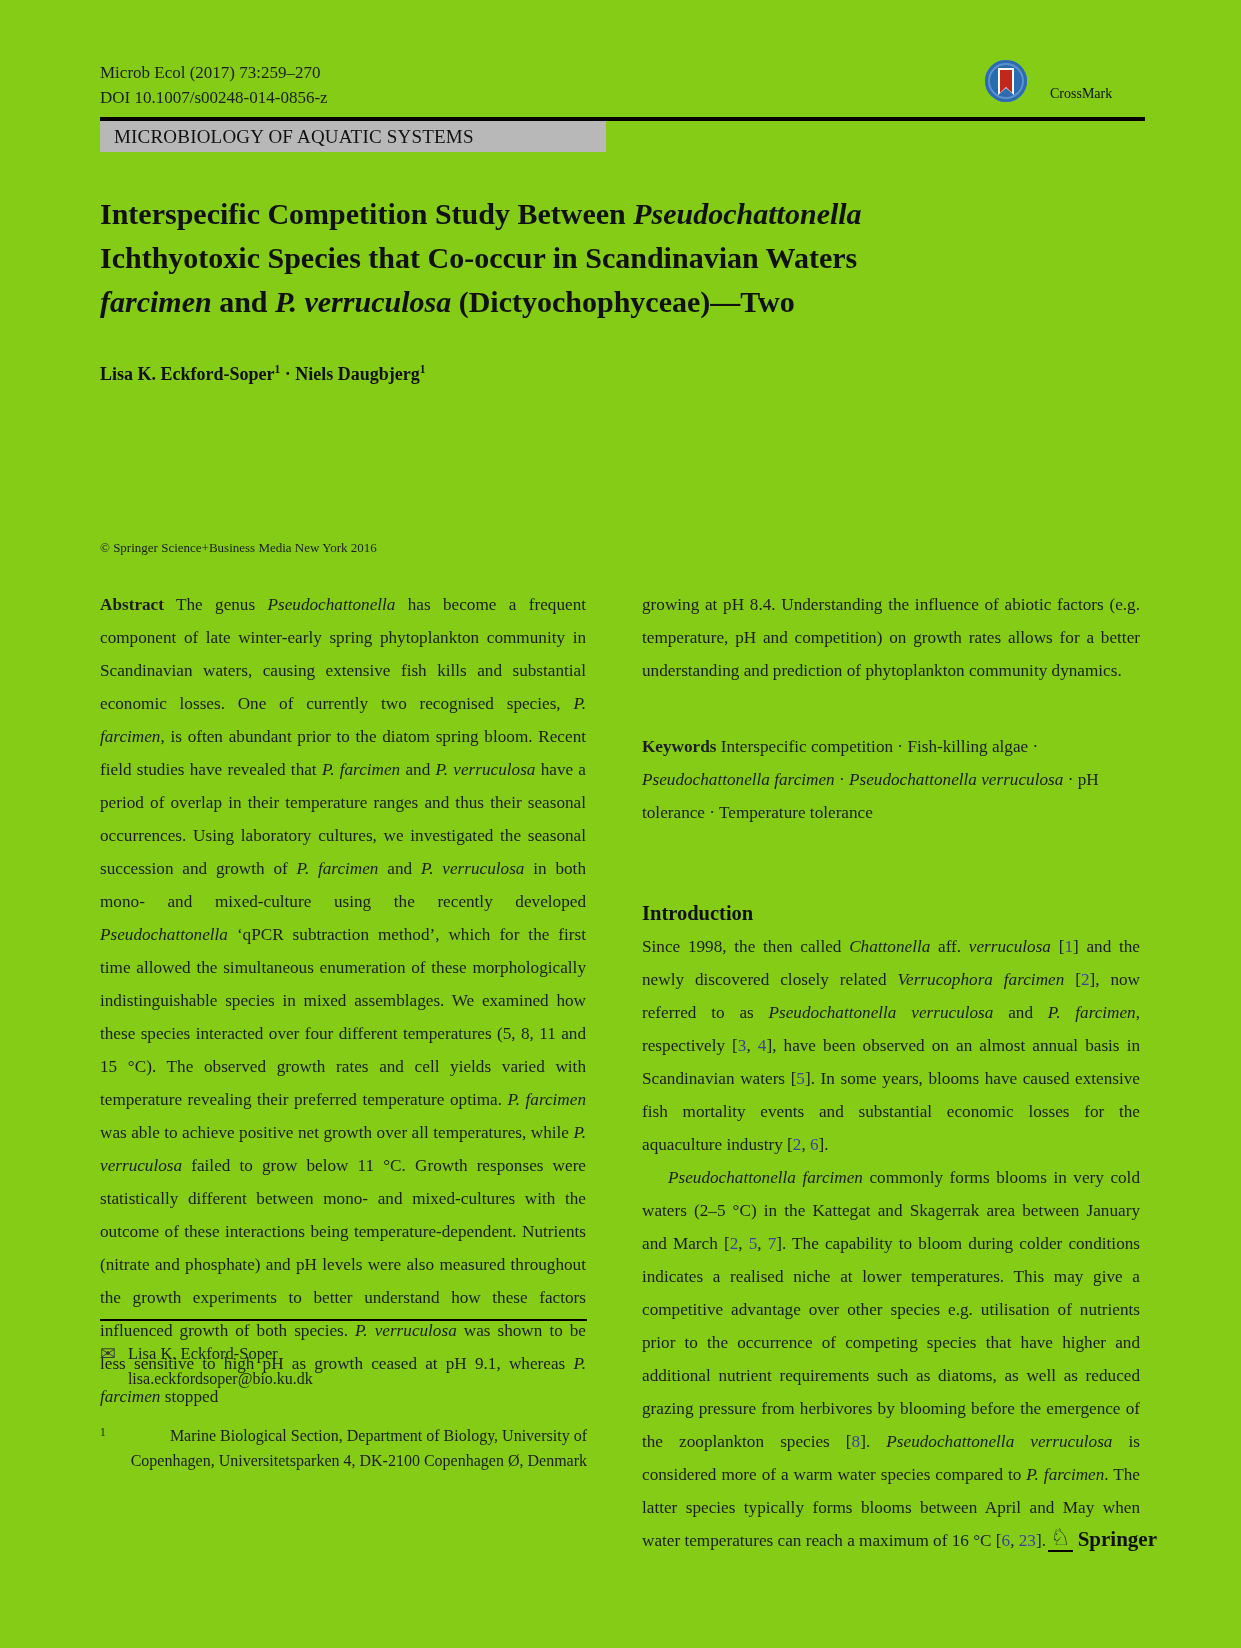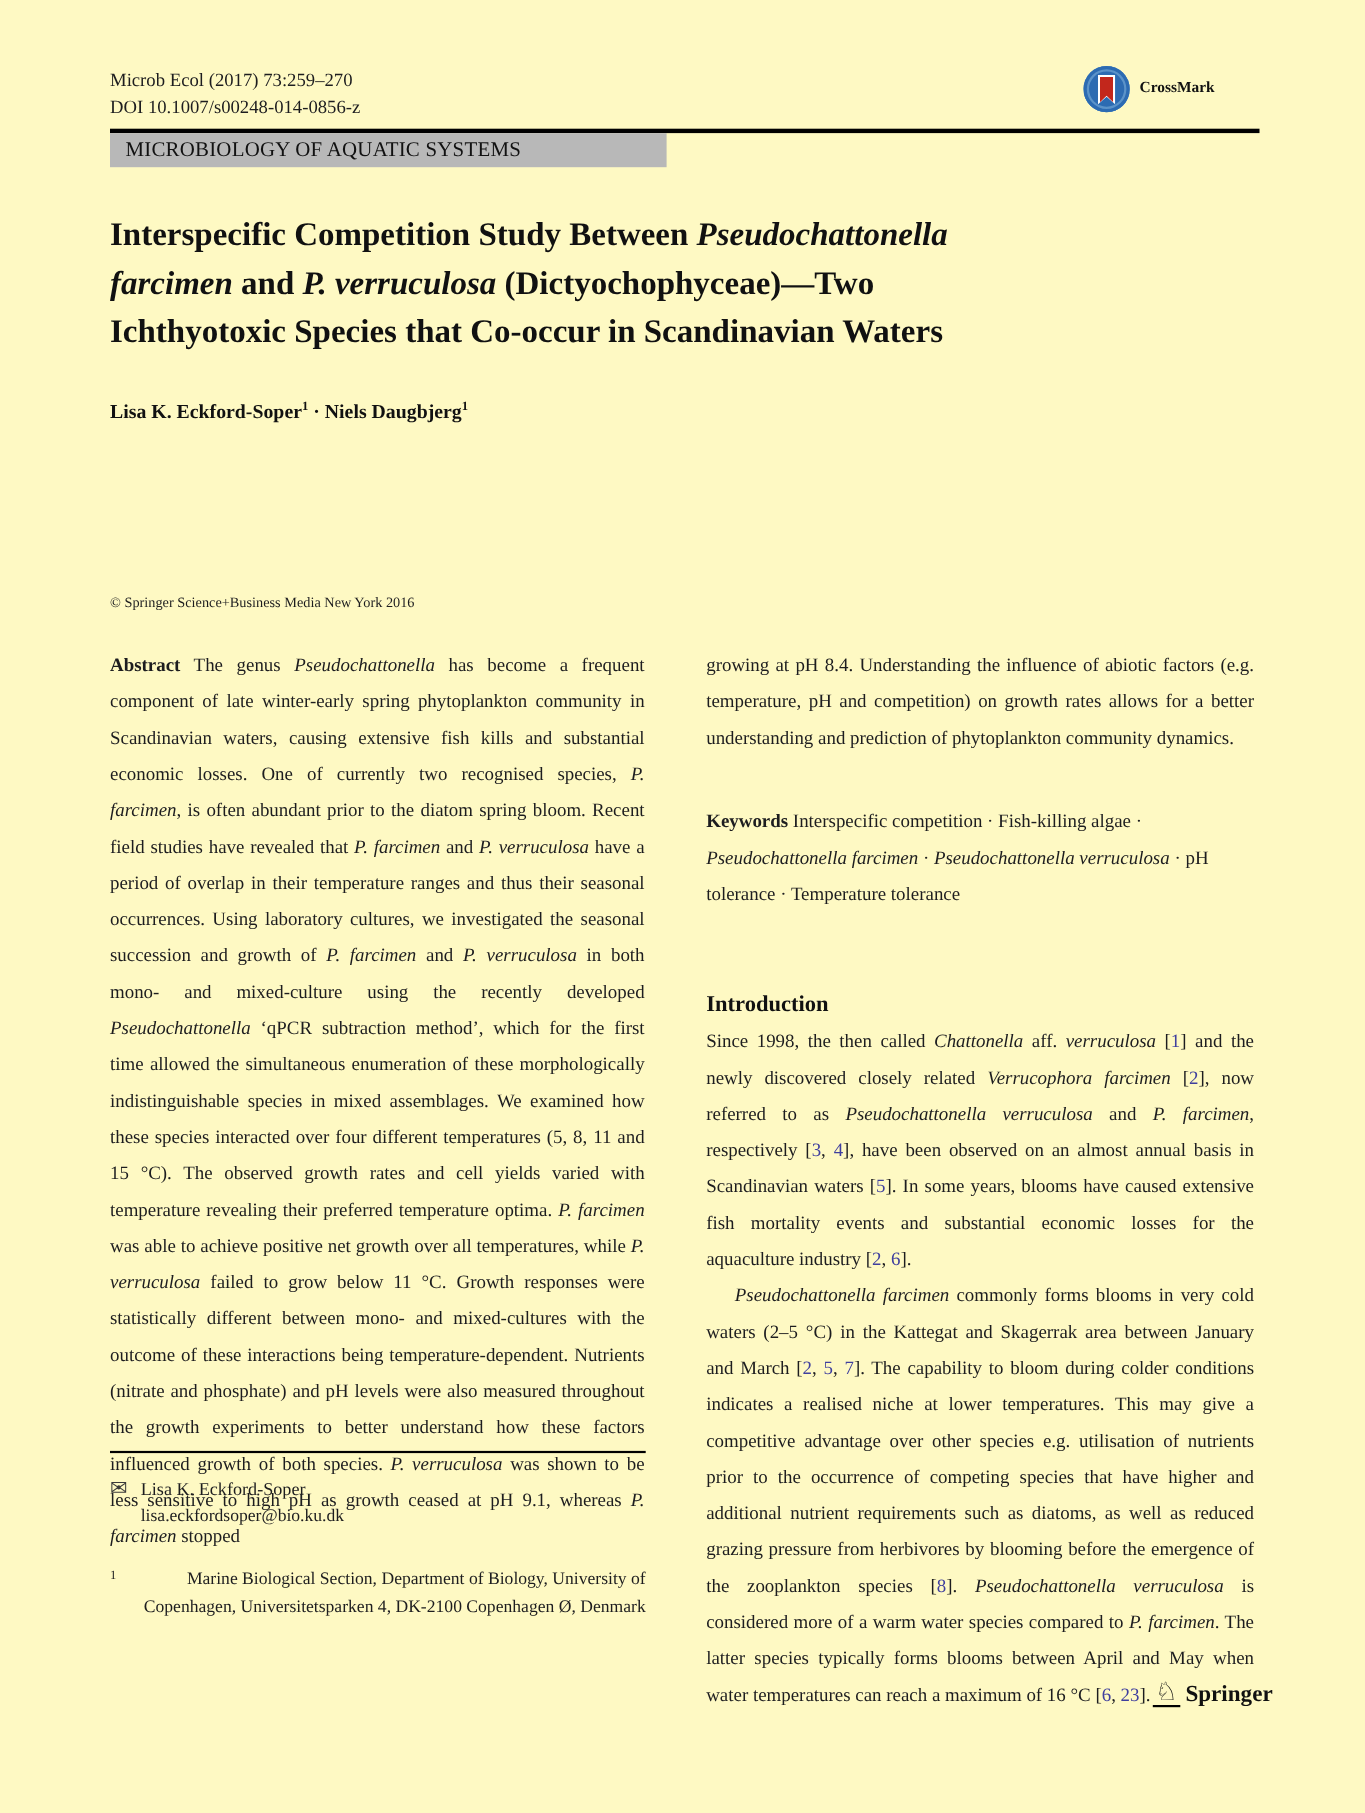--- a/index.html
+++ b/index.html
@@ -1,27 +1,27 @@
 <!DOCTYPE html>
 <html><head>
 <meta charset="utf-8">
 <style>
   html,body{margin:0;padding:0;background:#ffffff;}
   .page{
     position:relative;
     width:1241px;height:1648px;
-    background:#fef9c3;
+    background:#84cc16;
     font-family:"Liberation Serif", serif;
     color:#1d1d1f;
     overflow:hidden;
   }
   
   .journal-ref{position:absolute;left:100px;top:60px;font-size:17px;line-height:25px;}
   .doi{position:absolute;left:100px;top:85px;font-size:17px;line-height:25px;}
-  .crossmark{position:absolute;left:985px;top:60px;display:flex;align-items:center;gap:9px;cursor:pointer;font-weight:bold;}
+  .crossmark{position:absolute;left:985px;top:60px;display:flex;align-items:flex-end;gap:23px;cursor:pointer;}
   .cm-circle{width:42px;height:42px;border-radius:50%;background:#2c6bb2;position:relative;box-shadow:inset 0 0 0 3px #2c6bb2, inset 0 0 0 5px #5b93c9;}
   .cm-bookmark-outer{position:absolute;left:13px;top:8px;width:16px;height:27px;background:#ffffff;clip-path:polygon(0 0,100% 0,100% 100%,50% 74%,0 100%);}
   .cm-bookmark{position:absolute;left:2px;top:2px;width:12px;height:23px;background:#c2271c;clip-path:polygon(0 0,100% 0,100% 100%,50% 74%,0 100%);}
   .cm-label{font-size:14px;color:#111;}
   .rule{position:absolute;left:100px;top:117px;width:1045px;height:4px;background:#000;}
   .banner{
     position:absolute;left:100px;top:121px;width:492px;height:31px;
     background:#b8b8b8;font-size:19px;line-height:31px;padding-left:14px;
     letter-spacing:0.2px;color:#111;
   }
@@ -72,22 +72,22 @@
       </div>
     </div>
     <span class="cm-label">CrossMark</span>
   </div>
 
   <div class="rule"></div>
   <div class="banner">MICROBIOLOGY OF AQUATIC SYSTEMS</div>
 
   <h1 class="title">
     <div class="title-line"><span>Interspecific Competition Study Between </span><span class="it">Pseudochattonella</span></div>
+    <div class="title-line"><span>Ichthyotoxic Species that Co-occur in Scandinavian Waters</span></div>
     <div class="title-line"><span class="it">farcimen</span><span> and </span><span class="it">P. verruculosa</span><span> (Dictyochophyceae)—Two</span></div>
-    <div class="title-line"><span>Ichthyotoxic Species that Co-occur in Scandinavian Waters</span></div>
   </h1>
 
   <div class="authors"><span>Lisa K. Eckford-Soper</span><span class="sup">1</span><span> · </span><span>Niels Daugbjerg</span><span class="sup">1</span></div>
 
   <div class="copyright">© Springer Science+Business Media New York 2016</div>
 
   <div class="col col-left">
     <p class="para"><span class="bd">Abstract</span><span>  The genus </span><span class="it">Pseudochattonella</span><span> has become a frequent component of late winter-early spring phytoplankton community in Scandinavian waters, causing extensive fish kills and substantial economic losses. One of currently two recognised species, </span><span class="it">P. farcimen</span><span>, is often abundant prior to the diatom spring bloom. Recent field studies have revealed that </span><span class="it">P. farcimen</span><span> and </span><span class="it">P. verruculosa</span><span> have a period of overlap in their temperature ranges and thus their seasonal occurrences. Using laboratory cultures, we investigated the seasonal succession and growth of </span><span class="it">P. farcimen</span><span> and </span><span class="it">P. verruculosa</span><span> in both mono- and mixed-culture using the recently developed </span><span class="it">Pseudochattonella</span><span> ‘qPCR subtraction method’, which for the first time allowed the simultaneous enumeration of these morphologically indistinguishable species in mixed assemblages. We examined how these species interacted over four different temperatures (5, 8, 11 and 15 °C). The observed growth rates and cell yields varied with temperature revealing their preferred temperature optima. </span><span class="it">P. farcimen</span><span> was able to achieve positive net growth over all temperatures, while </span><span class="it">P. verruculosa</span><span> failed to grow below 11 °C. Growth responses were statistically different between mono- and mixed-cultures with the outcome of these interactions being temperature-dependent. Nutrients (nitrate and phosphate) and pH levels were also measured throughout the growth experiments to better understand how these factors influenced growth of both species. </span><span class="it">P. verruculosa</span><span> was shown to be less sensitive to high pH as growth ceased at pH 9.1, whereas </span><span class="it">P. farcimen</span><span> stopped</span></p>
   </div>
 

